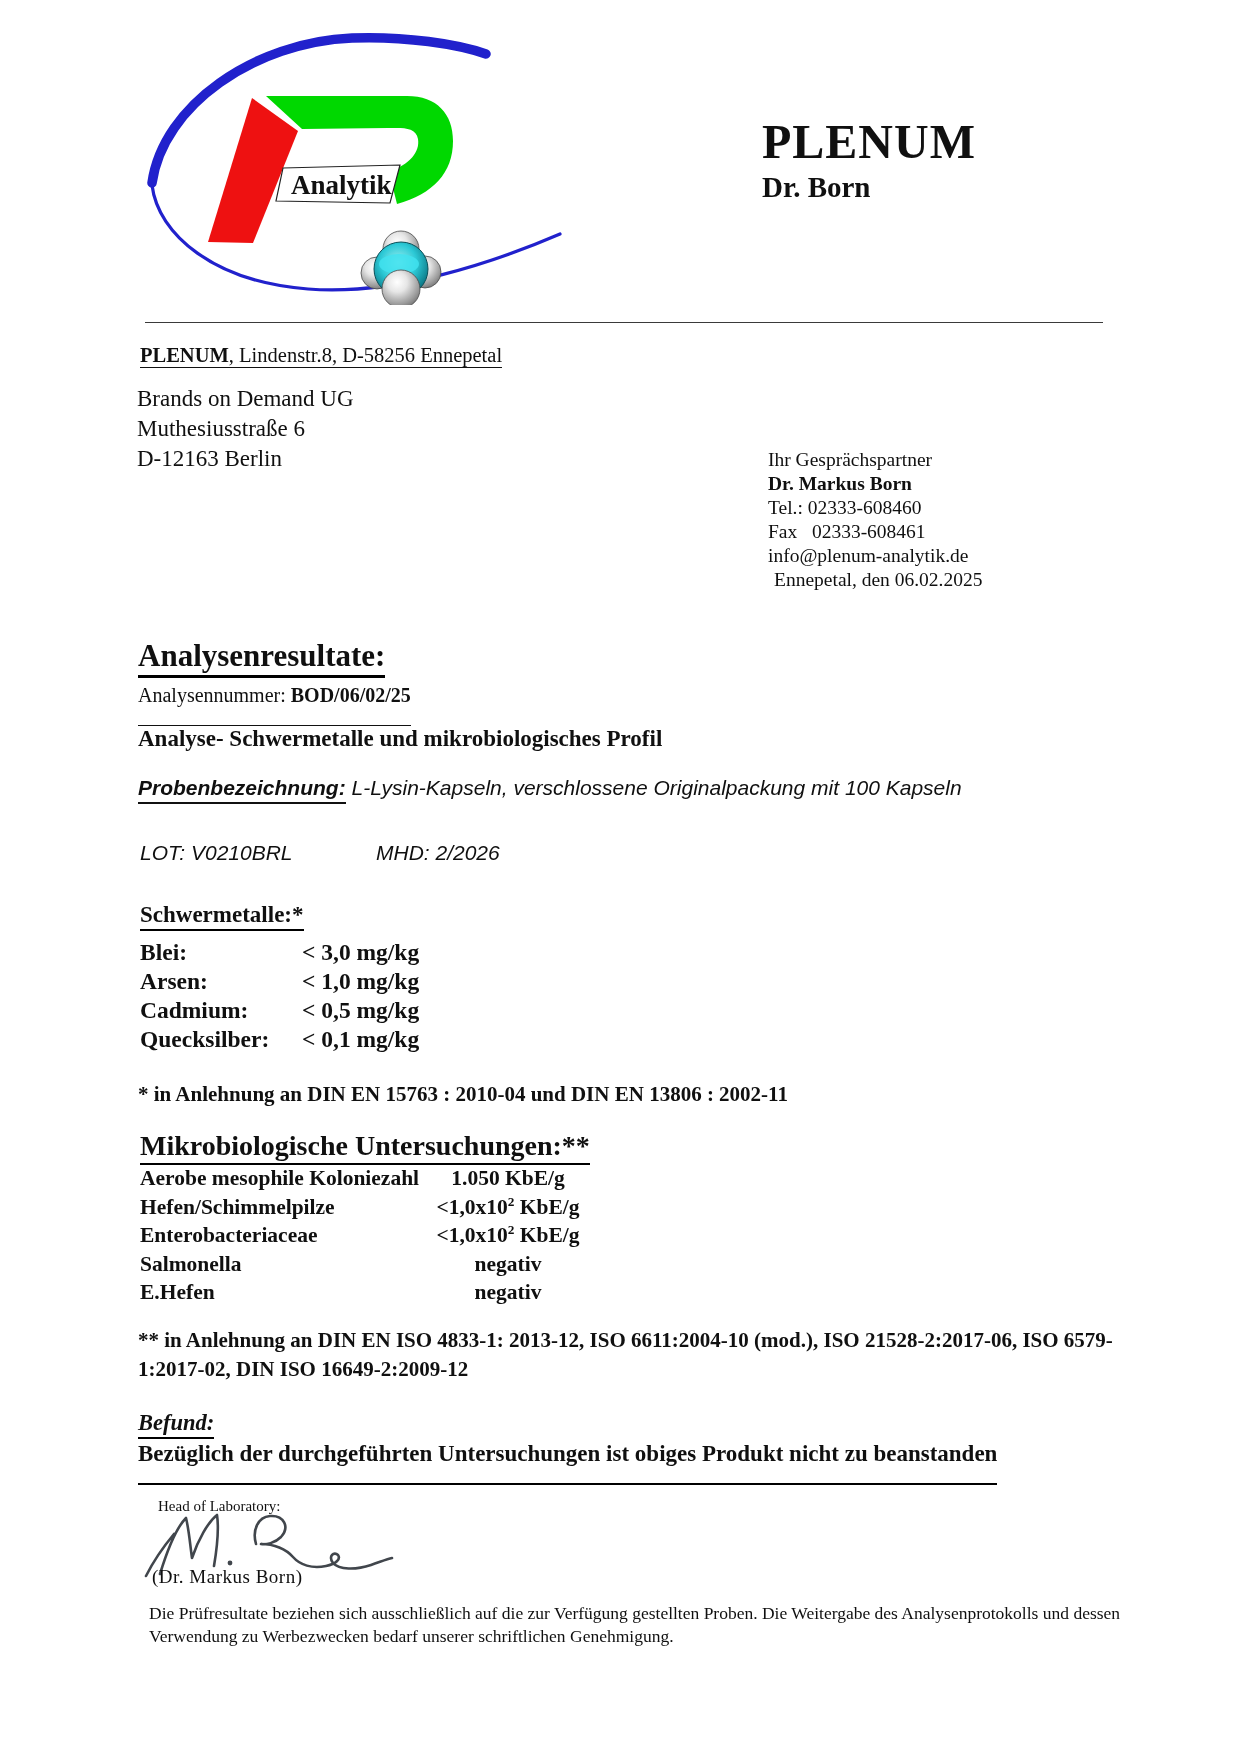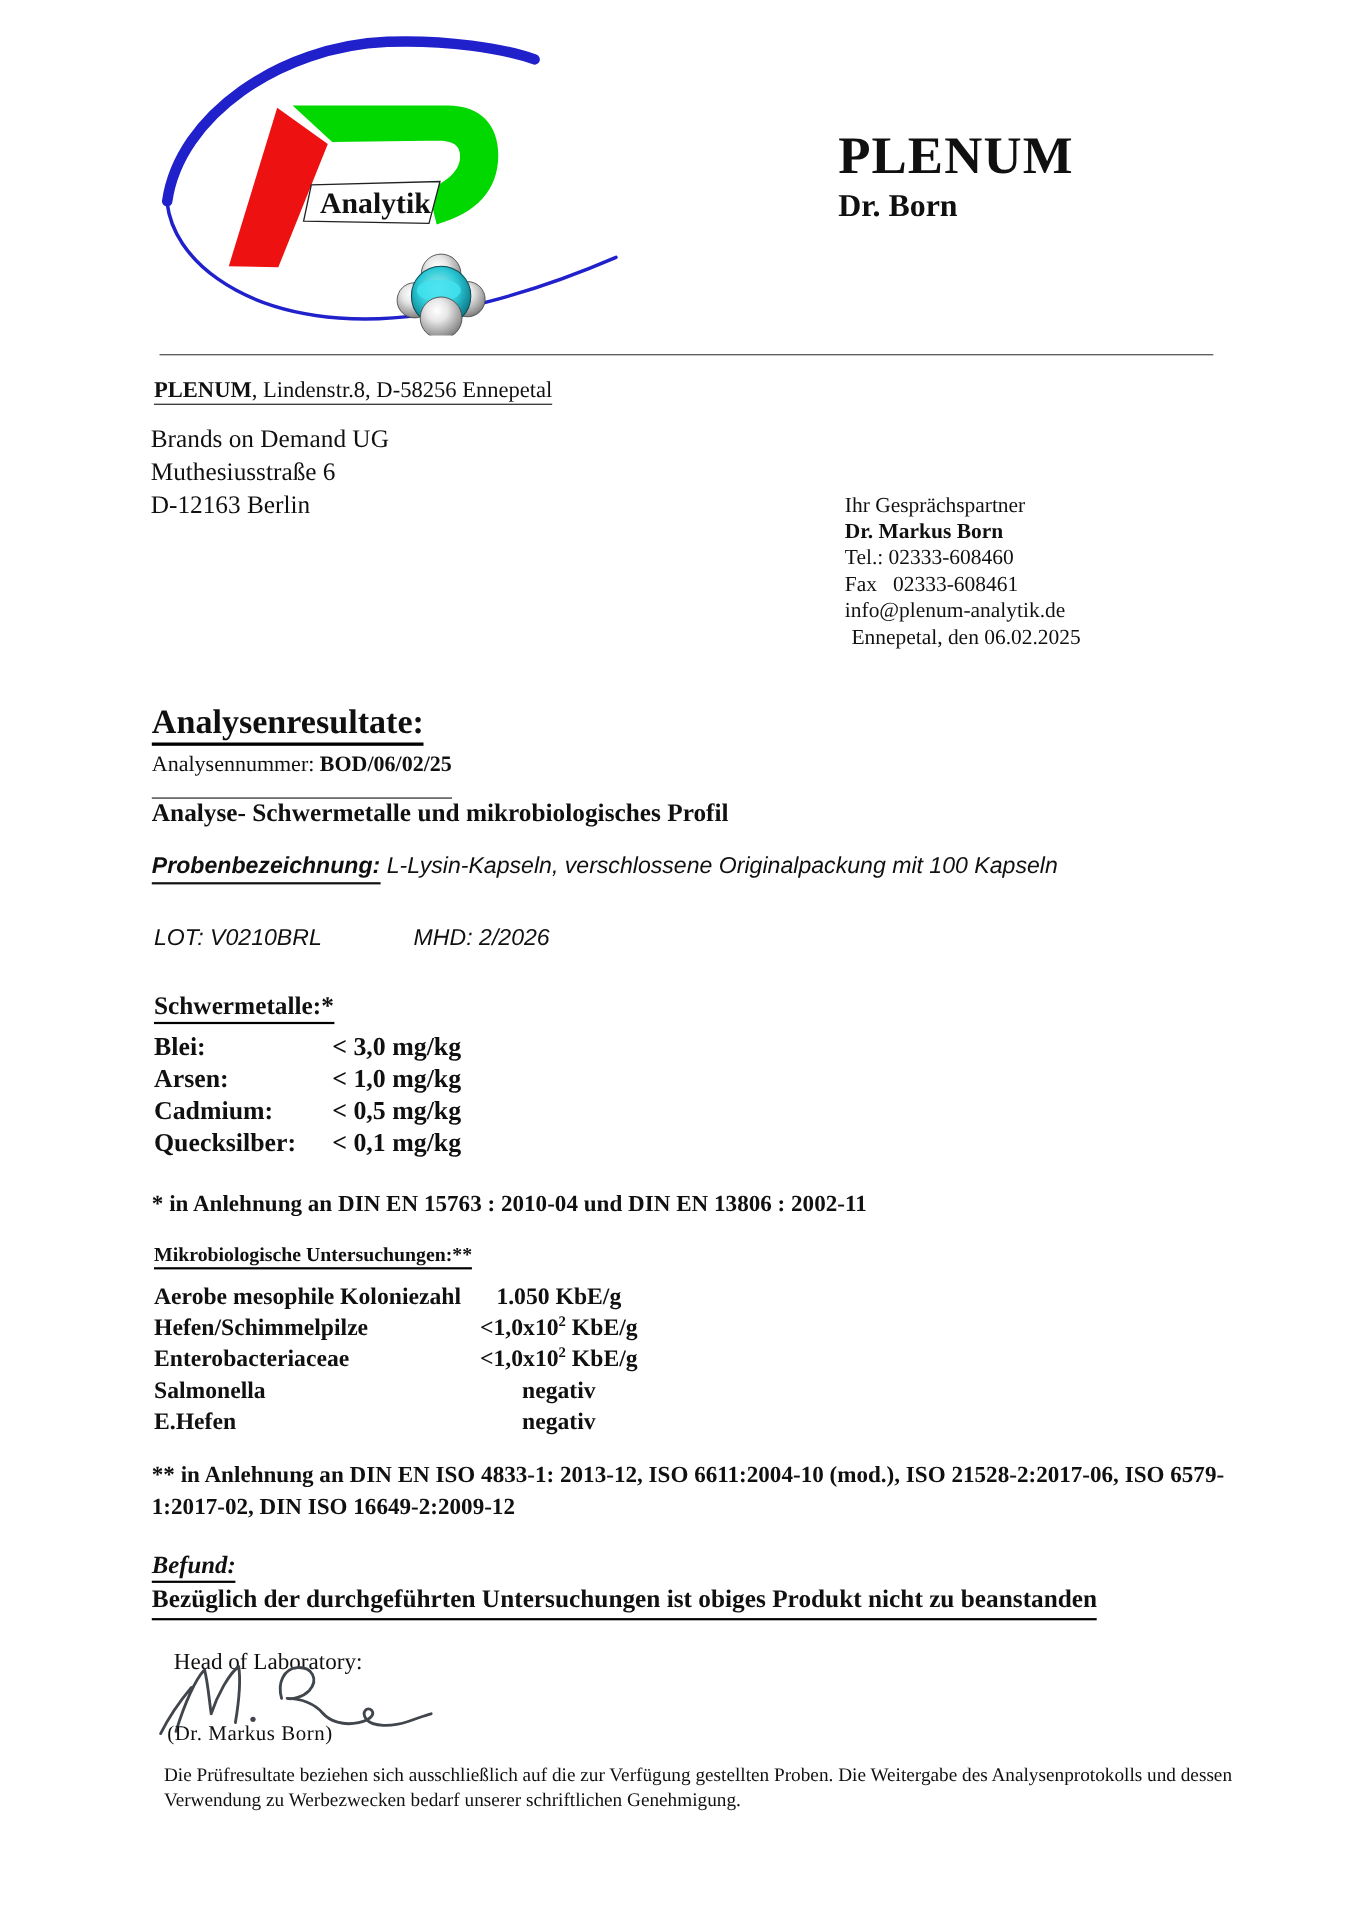--- a/index.html
+++ b/index.html
@@ -32,39 +32,39 @@
   .h-results{font-size:31px;font-weight:bold;border-bottom:3px solid #000;padding-bottom:2px;display:inline-block;line-height:1.05;}
   .num-line{font-size:20px;border-bottom:1.5px solid #111;display:inline-block;padding-bottom:18px;}
   .num-line .b{font-weight:bold;}
   .analysis-title{font-size:23px;font-weight:bold;}
   
   .sans-ital{font-family:"Liberation Sans","DejaVu Sans",sans-serif;font-style:italic;font-size:21px;}
   .sample-label{font-weight:bold;border-bottom:2px solid #111;padding-bottom:3px;}
   .lot-line .gap{display:inline-block;margin-left:78px;}
   
   .sec-head{font-size:23px;font-weight:bold;border-bottom:2.5px solid #000;padding-bottom:1px;display:inline-block;}
-  .sec-head-sm{font-size:18px;font-weight:bold;border-bottom:2px solid #000;padding-bottom:1px;display:inline-block;}
+  .sec-head-sm{font-size:28px;font-weight:bold;border-bottom:2px solid #000;padding-bottom:1px;display:inline-block;}
   
   .metals{font-size:23.5px;font-weight:bold;line-height:29px;}
   .metals .row{display:flex;}
   .metals .lbl{width:162px;}
   
   .micro{font-size:21.5px;font-weight:bold;line-height:28.6px;}
   .micro .row{display:flex;}
   .micro .lbl{width:287px;}
   .micro .val{width:162px;text-align:center;white-space:nowrap;}
   .micro sup{font-size:0.62em;line-height:0;}
   
   .footnote{font-size:21px;font-weight:bold;line-height:29px;}
   .fn2{width:980px;}
   
   .befund-head{font-size:22.5px;font-weight:bold;font-style:italic;border-bottom:2px solid #000;padding-bottom:1px;display:inline-block;}
-  .befund-stmt{font-size:23px;font-weight:bold;border-bottom:2px solid #000;padding-bottom:4px;display:inline-block;}
-  
-  .hol{font-size:21px;}
+  .befund-stmt{font-size:23px;font-weight:bold;border-bottom:2px solid #000;padding-bottom:16px;display:inline-block;}
+  
+  .hol{font-size:15px;}
   .sig-name{font-size:19px;letter-spacing:0.5px;}
   
   .footer{font-size:17.5px;line-height:23px;width:985px;}
 </style>
 </head>
 <body>
 
 <div class="page">
 
   <svg class="abs" style="left:130px;top:25px;" width="440" height="280" viewBox="130 25 440 280">

